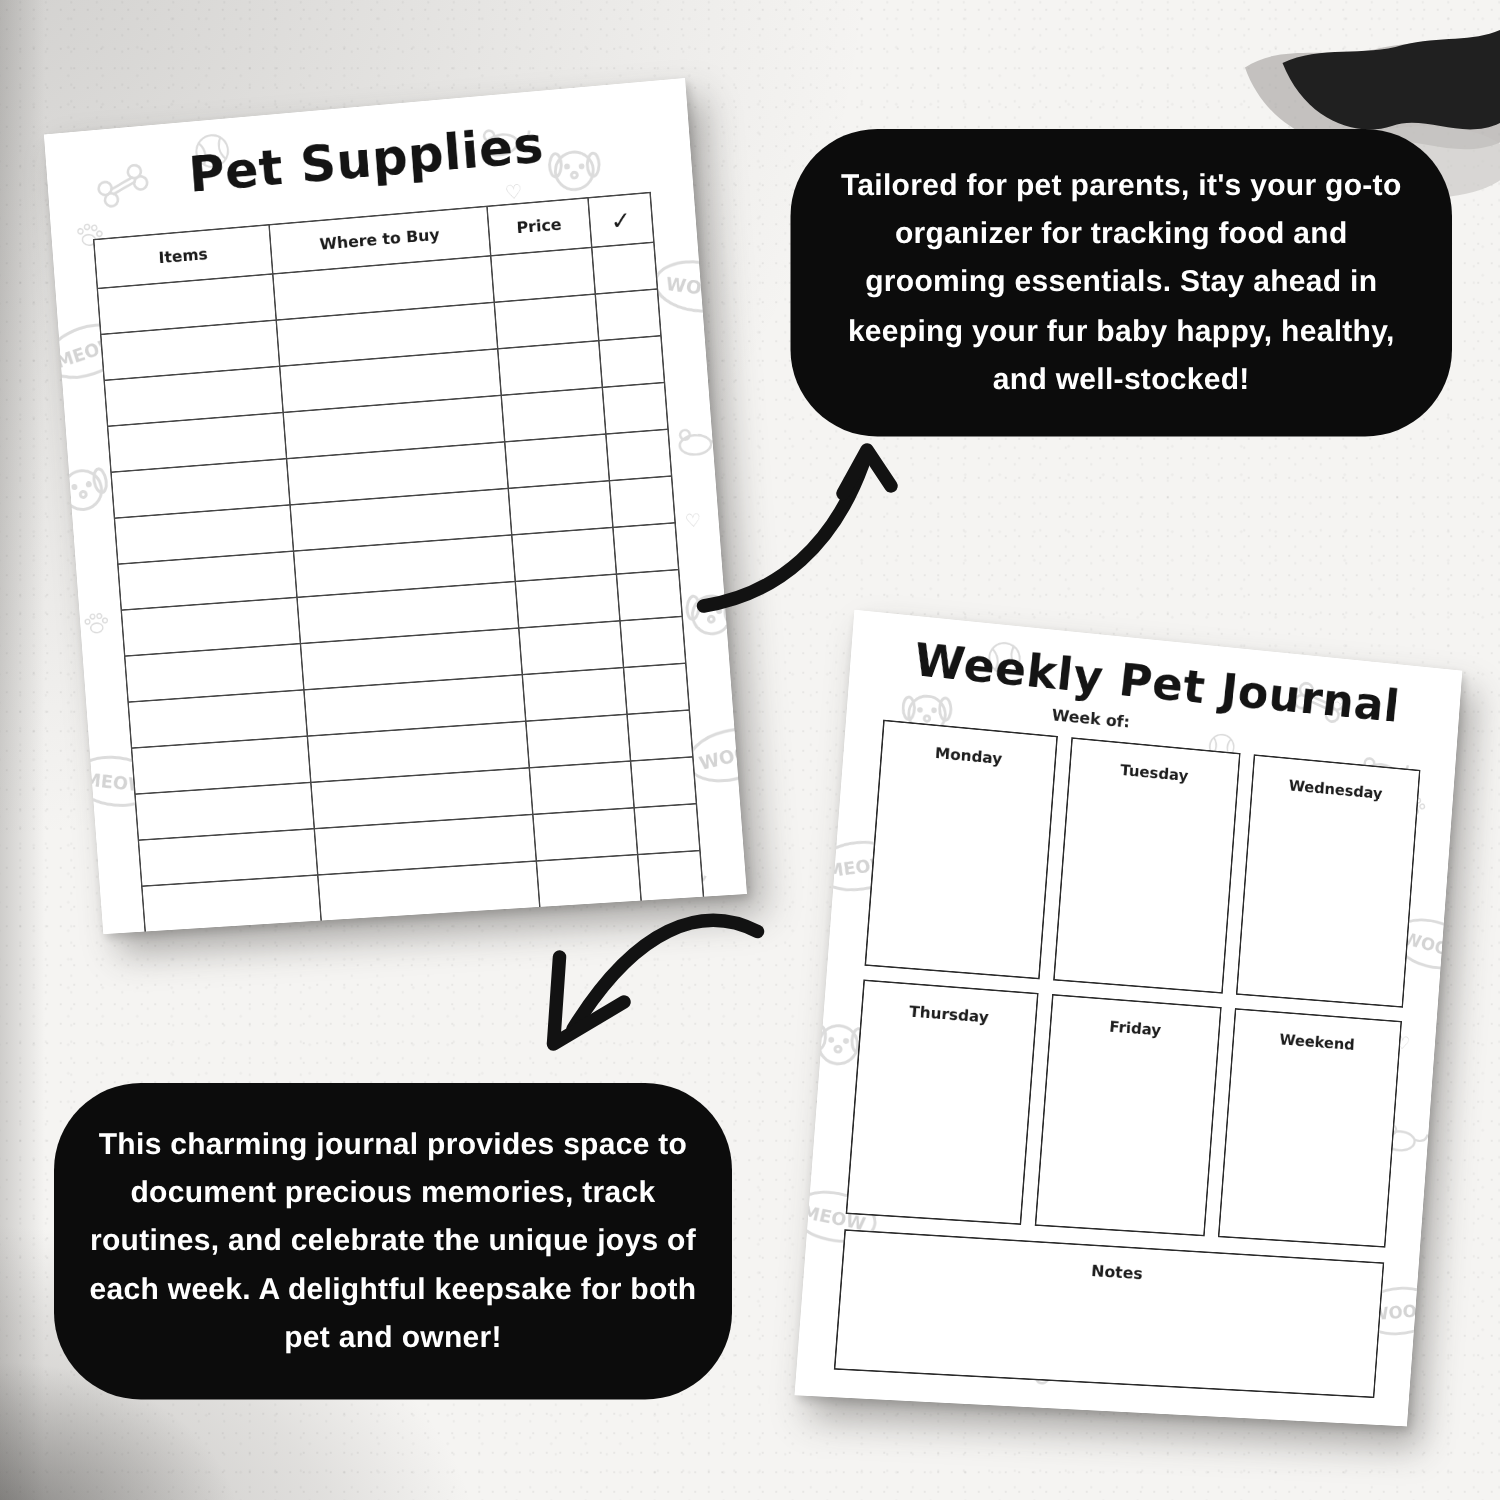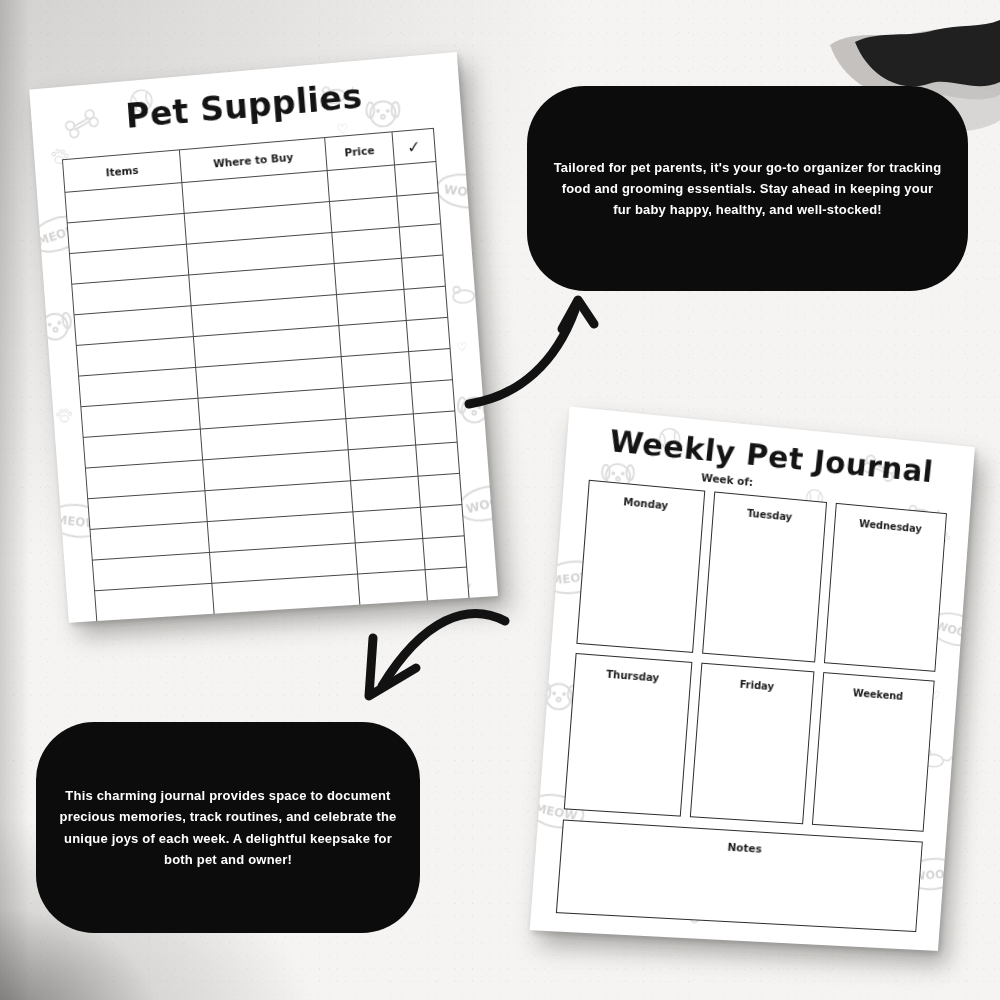--- a/index.html
+++ b/index.html
@@ -53,23 +53,23 @@
   .day-grid{display:grid;grid-template-columns:repeat(3,1fr);grid-template-rows:162px 154px;gap:9px;margin:7px 24px 0;}
   .day-box{border:1.4px solid #2c2c2c;background:#fff;text-align:center;padding-top:6px;}
   .day-label{font-size:10px;font-weight:700;color:#1e1e1e;}
   .notes-box{margin:10px 24px 0;height:92px;border:1.4px solid #2c2c2c;background:#fff;text-align:center;padding-top:5px;box-sizing:border-box;}
   .notes-label{font-size:10.5px;font-weight:700;color:#1e1e1e;}
 
   
   .bubble{position:absolute;background:#0c0c0c;border-radius:58px;color:#ffffff;
     display:flex;align-items:center;justify-content:center;text-align:center;box-sizing:border-box;}
   .bubble p{margin:0;font-family:"Liberation Sans",sans-serif;font-weight:700;
-    font-size:13px;line-height:1.62;letter-spacing:.2px;}
+    font-size:20px;line-height:1.62;letter-spacing:.2px;}
   .bubble-top{left:527px;top:86px;width:441px;height:205px;padding:0 24px;}
-  .bubble-bottom{left:36px;top:722px;width:384px;height:211px;padding:0 20px;}
+  .bubble-bottom{left:36px;top:722px;width:452px;height:211px;padding:0 20px;}
 
   .arrows{position:absolute;inset:0;pointer-events:none;}
 </style>
 </head>
 <body>
 
 <svg aria-hidden="true" style="position:absolute;width:0;height:0;overflow:hidden">
   <defs>
     <g id="sym-ball" fill="none" stroke="currentColor" stroke-width="2">
       <circle cx="24" cy="24" r="15"></circle>

